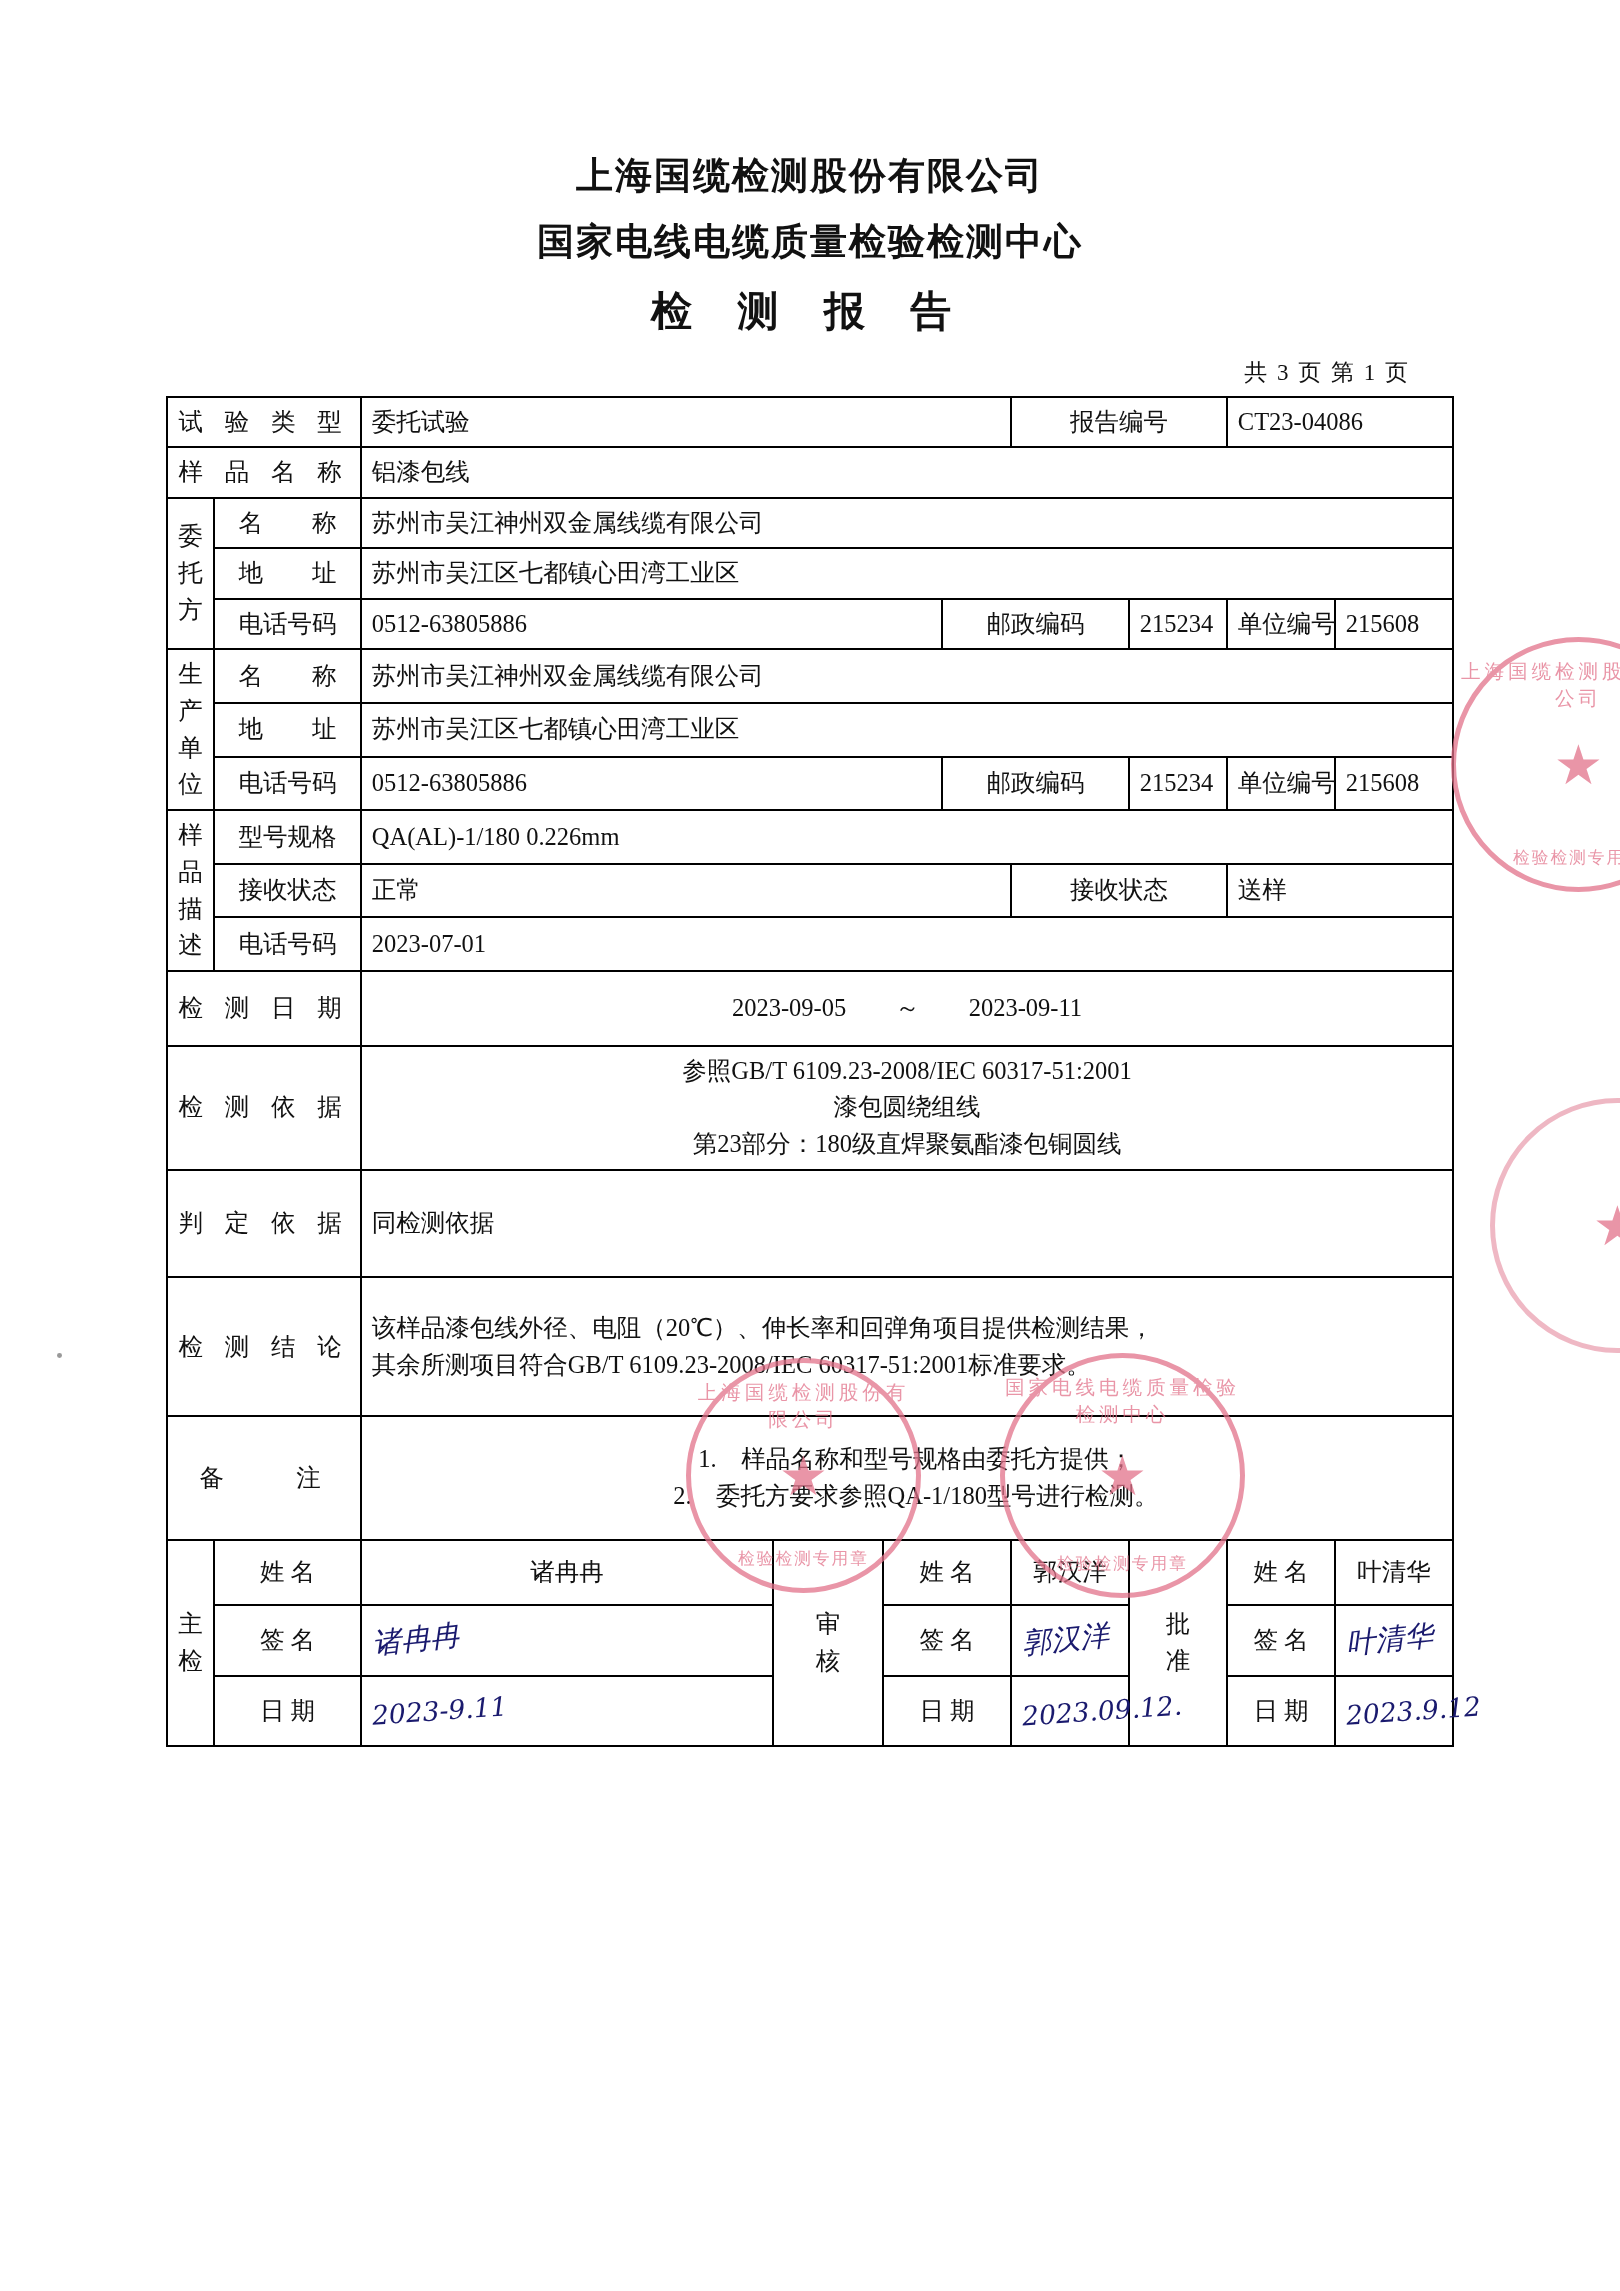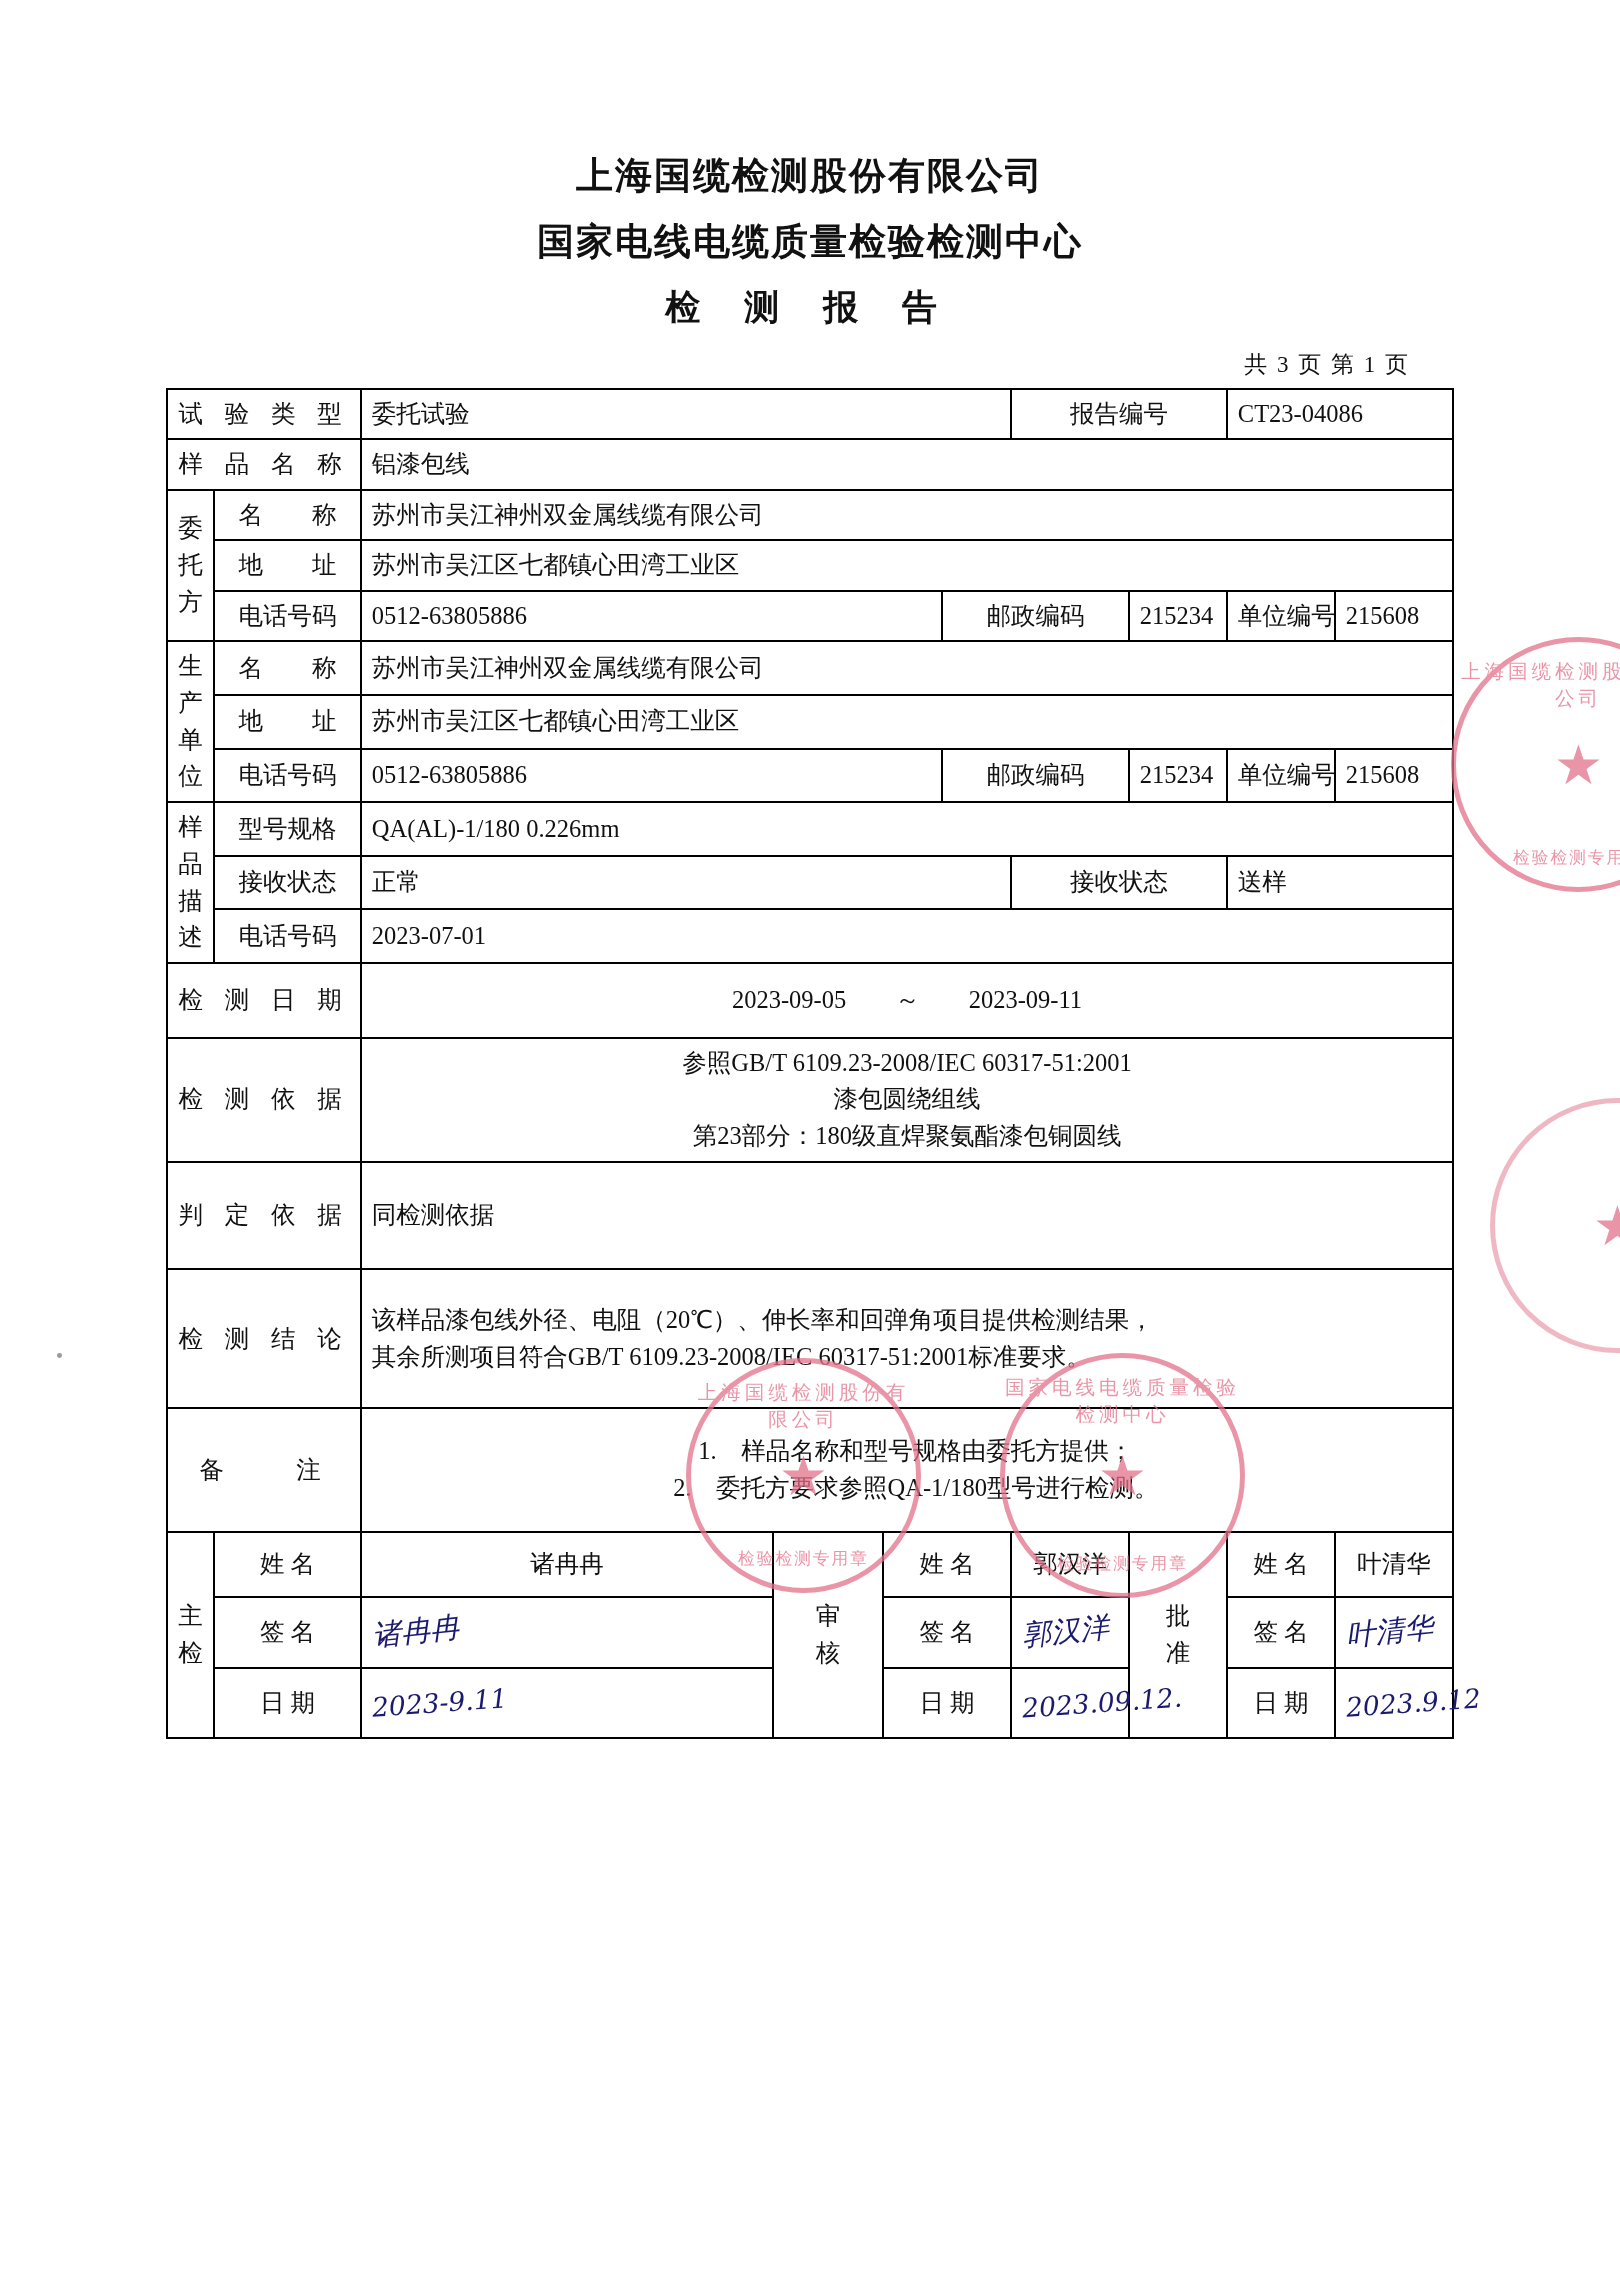--- a/index.html
+++ b/index.html
@@ -32,21 +32,21 @@
     letter-spacing: 2px;
     margin-bottom: 15.7px;
   }
   .header .line2 {
     font-size: 37px;
     font-weight: bold;
     letter-spacing: 2px;
     margin-bottom: 17.6px;
   }
   .header .line3 {
-    font-size: 35px;
+    font-size: 41px;
     font-weight: bold;
     letter-spacing: 17.6px;
     margin-bottom: 9.8px;
   }
   .pageinfo {
     text-align: right;
     font-size: 23px;
     padding-right: 206px;
     margin-top: 17.6px;
     margin-bottom: 7.8px;

